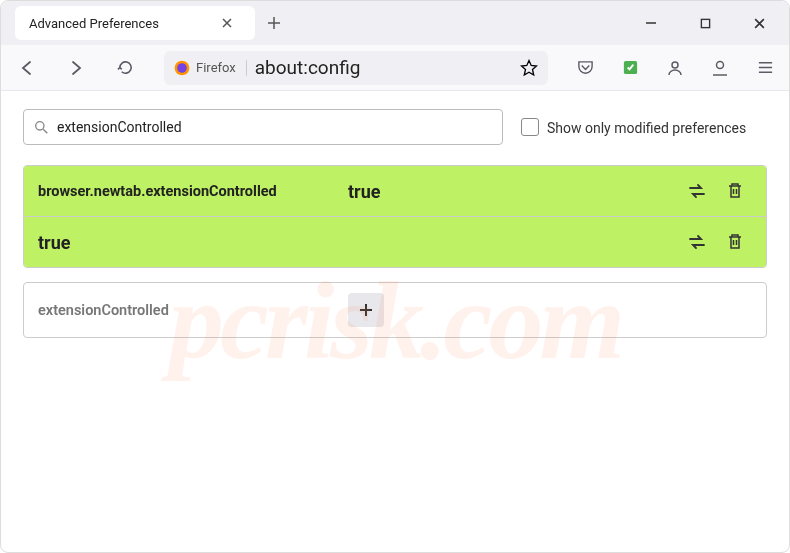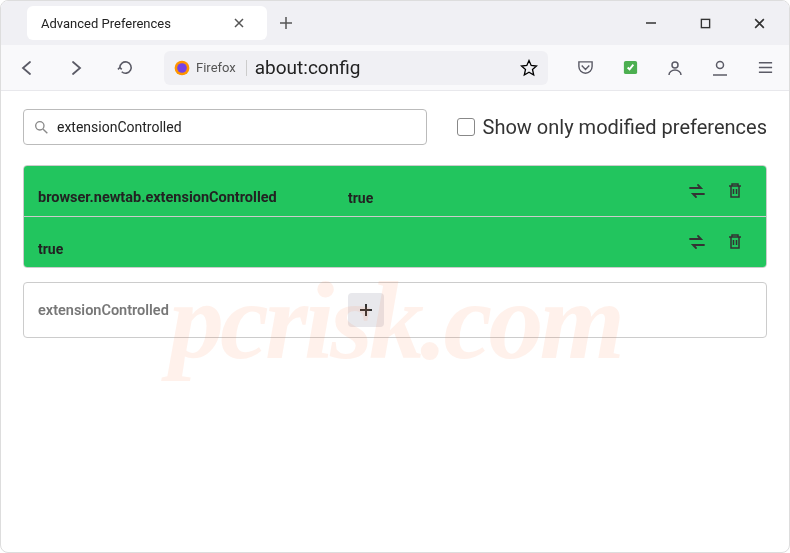--- a/index.html
+++ b/index.html
@@ -26,21 +26,21 @@
     }
     .tab {
       background: #fff;
       border-radius: 6px;
       padding: 6px 14px;
       display: flex;
       align-items: center;
       gap: 10px;
       width: 240px;
       height: 34px;
-      margin-left: 18px;
+      margin-left: 6px;
       position: relative;
     }
     .tab-title {
       font-size: 13px;
       color: #222;
       flex: 1;
     }
     .tab-close {
       font-size: 14px;
       color: #555;
@@ -151,60 +151,59 @@
     }
     .search-input {
       flex: 1;
       border: none;
       outline: none;
       font-size: 14px;
       color: #222;
     }
     .checkbox-label {
       display: flex;
-      align-items: center;
+      align-items: flex-end;
       gap: 8px;
-      font-size: 20px;
+      font-size: 14px;
       color: #333;
       cursor: pointer;
-      margin-left: 12px;
     }
     .checkbox-box {
       width: 18px;
       height: 18px;
       border: 1.5px solid #888;
       border-radius: 3px;
     }
     .prefs-table {
       border: 1px solid #ccc;
       border-radius: 4px;
       overflow: hidden;
       margin-bottom: 14px;
     }
     .pref-row {
       display: flex;
-      align-items: flex-end;
+      align-items: center;
       padding: 10px 14px;
-      background: #22c55e;
+      background: #bef264;
       border-bottom: 1px solid #ccc;
       min-height: 48px;
     }
     .pref-row:last-child {
       border-bottom: none;
     }
     .pref-name {
       width: 310px;
       font-size: 14.5px;
       font-weight: 700;
       color: #222;
       word-break: break-word;
     }
     .pref-value {
       flex: 1;
-      font-size: 14px;
+      font-size: 18px;
       font-weight: 700;
       color: #222;
     }
     .pref-actions {
       display: flex;
       gap: 4px;
     }
     .icon-btn {
       width: 34px;
       height: 30px;

